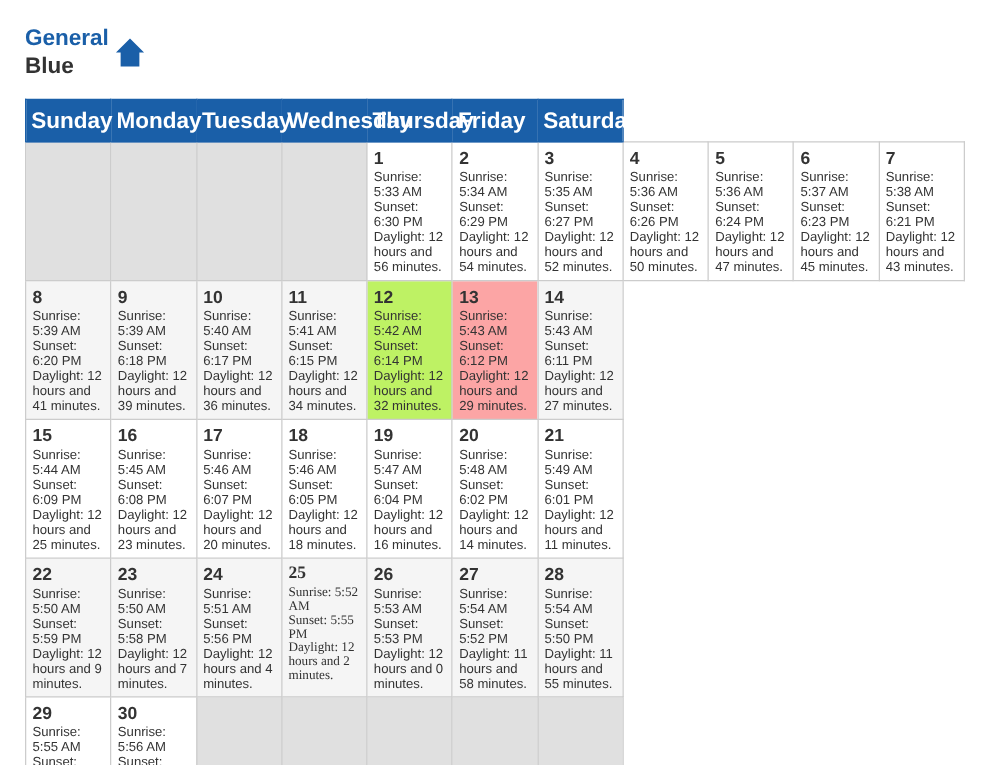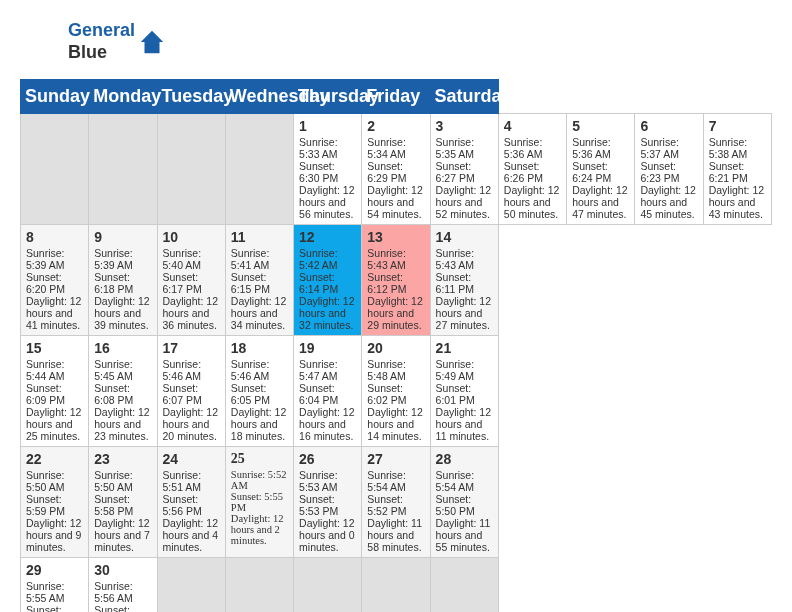--- a/index.html
+++ b/index.html
@@ -18,21 +18,20 @@
     }
     .logo {
       display: flex;
       align-items: center;
     }
     .logo-text {
       font-size: 18px;
       font-weight: bold;
       color: #333;
       line-height: 1.2;
-      margin-left: 48px;
     }
     .logo-text span {
       color: #1a5fa8;
     }
     .logo-icon {
       width: 30px;
       height: 30px;
       margin-left: 2px;
     }
     .title-block {
@@ -129,21 +128,21 @@
         <td><span class="day-num">4</span><span>Sunrise: 5:36 AM</span><br><span>Sunset: 6:26 PM</span><br><span>Daylight: 12 hours and 50 minutes.</span></td>
         <td><span class="day-num">5</span><span>Sunrise: 5:36 AM</span><br><span>Sunset: 6:24 PM</span><br><span>Daylight: 12 hours and 47 minutes.</span></td>
         <td><span class="day-num">6</span><span>Sunrise: 5:37 AM</span><br><span>Sunset: 6:23 PM</span><br><span>Daylight: 12 hours and 45 minutes.</span></td>
         <td><span class="day-num">7</span><span>Sunrise: 5:38 AM</span><br><span>Sunset: 6:21 PM</span><br><span>Daylight: 12 hours and 43 minutes.</span></td>
       </tr>
       <tr>
         <td style="background: rgb(245, 245, 245);"><span class="day-num">8</span><span>Sunrise: 5:39 AM</span><br><span>Sunset: 6:20 PM</span><br><span>Daylight: 12 hours and 41 minutes.</span></td>
         <td style="background: rgb(245, 245, 245);"><span class="day-num">9</span><span>Sunrise: 5:39 AM</span><br><span>Sunset: 6:18 PM</span><br><span>Daylight: 12 hours and 39 minutes.</span></td>
         <td style="background: rgb(245, 245, 245);"><span class="day-num">10</span><span>Sunrise: 5:40 AM</span><br><span>Sunset: 6:17 PM</span><br><span>Daylight: 12 hours and 36 minutes.</span></td>
         <td style="background: rgb(245, 245, 245);"><span class="day-num">11</span><span>Sunrise: 5:41 AM</span><br><span>Sunset: 6:15 PM</span><br><span>Daylight: 12 hours and 34 minutes.</span></td>
-        <td style="background: #0ea5e9;"><span class="day-num">12</span><span>Sunrise: 5:42 AM</span><br><span>Sunset: 6:14 PM</span><br><span>Daylight: 12 hours and 32 minutes.</span></td>
+        <td style="background: #bef264;"><span class="day-num">12</span><span>Sunrise: 5:42 AM</span><br><span>Sunset: 6:14 PM</span><br><span>Daylight: 12 hours and 32 minutes.</span></td>
         <td style="background: #fca5a5;"><span class="day-num">13</span><span>Sunrise: 5:43 AM</span><br><span>Sunset: 6:12 PM</span><br><span>Daylight: 12 hours and 29 minutes.</span></td>
         <td style="background: rgb(245, 245, 245);"><span class="day-num">14</span><span>Sunrise: 5:43 AM</span><br><span>Sunset: 6:11 PM</span><br><span>Daylight: 12 hours and 27 minutes.</span></td>
       </tr>
       <tr>
         <td><span class="day-num">15</span><span>Sunrise: 5:44 AM</span><br><span>Sunset: 6:09 PM</span><br><span>Daylight: 12 hours and 25 minutes.</span></td>
         <td><span class="day-num">16</span><span>Sunrise: 5:45 AM</span><br><span>Sunset: 6:08 PM</span><br><span>Daylight: 12 hours and 23 minutes.</span></td>
         <td><span class="day-num">17</span><span>Sunrise: 5:46 AM</span><br><span>Sunset: 6:07 PM</span><br><span>Daylight: 12 hours and 20 minutes.</span></td>
         <td><span class="day-num">18</span><span>Sunrise: 5:46 AM</span><br><span>Sunset: 6:05 PM</span><br><span>Daylight: 12 hours and 18 minutes.</span></td>
         <td><span class="day-num">19</span><span>Sunrise: 5:47 AM</span><br><span>Sunset: 6:04 PM</span><br><span>Daylight: 12 hours and 16 minutes.</span></td>
         <td><span class="day-num">20</span><span>Sunrise: 5:48 AM</span><br><span>Sunset: 6:02 PM</span><br><span>Daylight: 12 hours and 14 minutes.</span></td>

